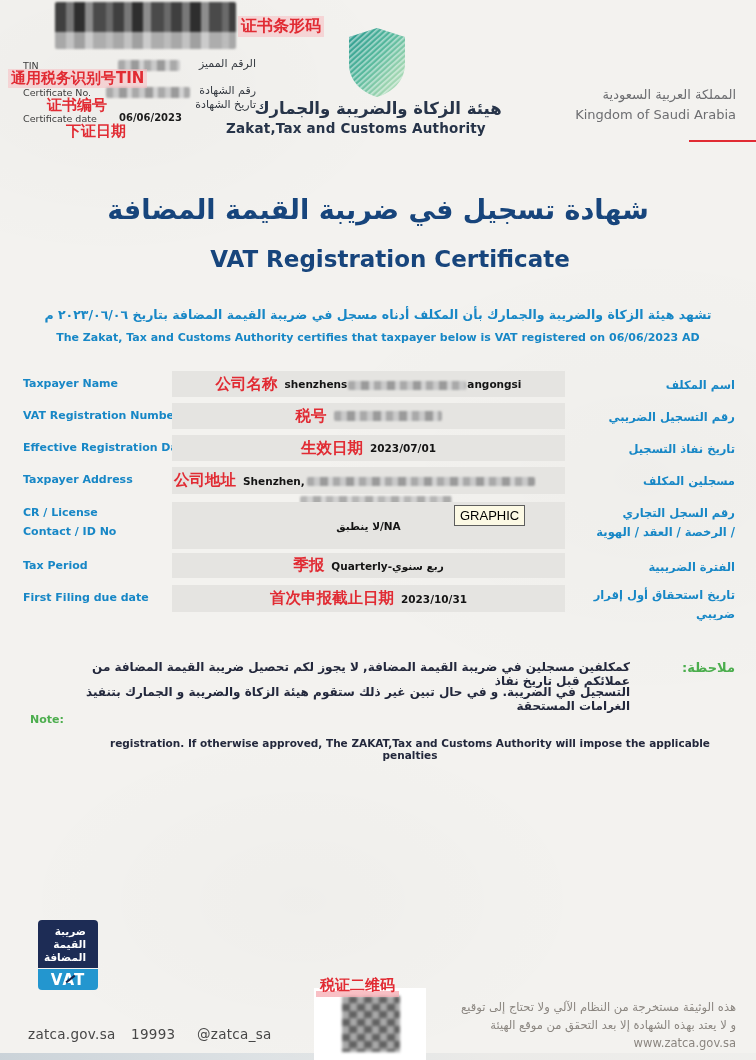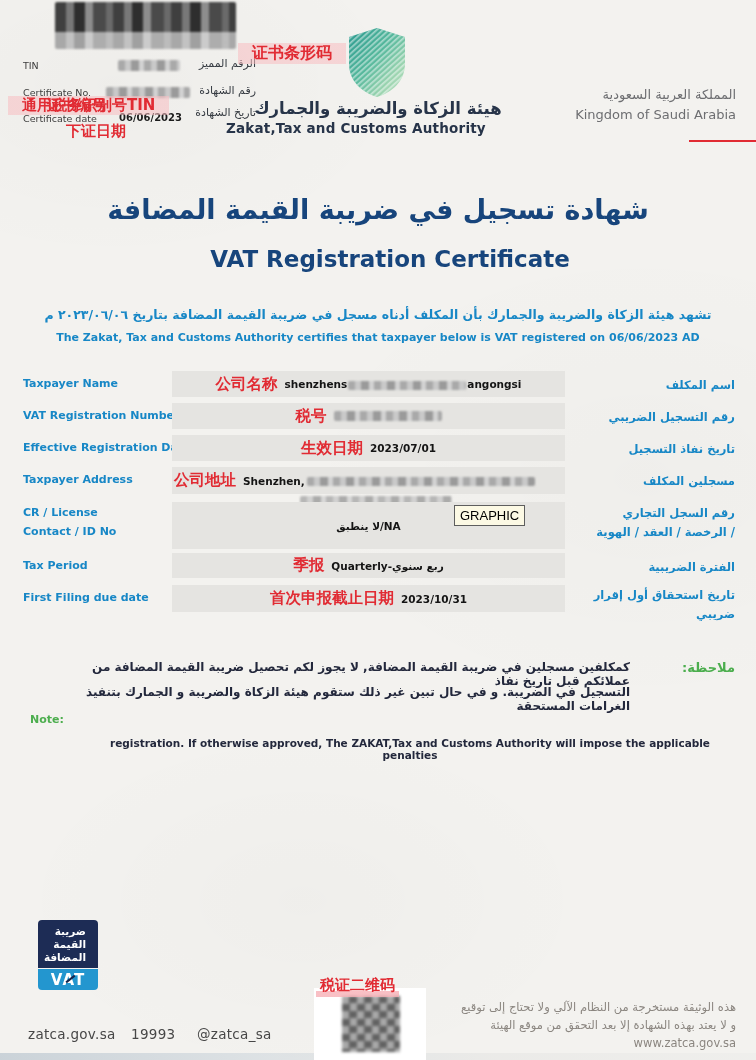--- a/index.html
+++ b/index.html
@@ -28,21 +28,21 @@
     background:repeating-linear-gradient(90deg,#a9a9a9 0 7px,#c9c9c9 7px 13px,#9a9a9a 13px 21px,#d2d2d2 21px 26px);
     filter:blur(1px);border-radius:2px;display:inline-block;vertical-align:middle;
   }
   .qr-mask{
     background:repeating-conic-gradient(#616161 0% 25%, #a9a9a9 0% 50%);
     background-size:15px 15px;filter:blur(1.5px);
   }
 
   
   .ann{color:#e12b33;font-weight:bold;white-space:nowrap;z-index:6;}
-  .ann-hl{background:linear-gradient(0deg, rgba(248,189,193,.55), rgba(248,189,193,.55));padding:0 14px;margin-top:27px;}
+  .ann-hl{background:linear-gradient(0deg, rgba(248,189,193,.55), rgba(248,189,193,.55));padding:0 3px;}
   .ann-ul{background:linear-gradient(transparent 72%, rgba(247,176,182,.8) 72%);padding:0 4px 2px 4px;}
 
   
   .meta-en{font-size:9.5px;color:#3d3d3d;}
   .meta-ar{font-size:11px;color:#363b42;font-weight:500;text-align:right;direction:rtl;}
   .meta-val{font-size:10px;font-weight:bold;color:#1c1c1c;}
 
   .authority-ar{left:226px;width:304px;top:99px;text-align:center;font-size:16.5px;font-weight:bold;color:#273449;direction:rtl;}
   .authority-en{left:226px;width:304px;top:120px;font-size:13.5px;font-weight:bold;color:#273449;letter-spacing:.2px;}
   .kingdom-ar{left:540px;width:196px;top:87px;text-align:right;font-size:13px;color:#6d6e71;direction:rtl;}
@@ -99,21 +99,21 @@
   <div class="abs meta-ar" style="left:140px;width:116px;top:57px;">الرقم المميز</div>
   <div class="abs ann ann-hl" style="left:8px;top:69px;font-size:15px;">通用税务识别号TIN</div>
 
   <div class="abs meta-en" style="left:23px;top:87px;">Certificate No.</div>
   <span class="abs mask-bar" style="left:106px;top:87px;width:84px;height:11px;"></span>
   <div class="abs meta-ar" style="left:150px;width:106px;top:84px;">رقم الشهادة</div>
   <div class="abs ann" style="left:47px;top:96px;font-size:15px;">证书编号</div>
 
   <div class="abs meta-en" style="left:23px;top:113px;">Certificate date</div>
   <div class="abs meta-val" style="left:119px;top:112px;">06/06/2023</div>
-  <div class="abs meta-ar" style="left:145px;width:111px;top:106px;">تاريخ الشهادة</div>
+  <div class="abs meta-ar" style="left:145px;width:111px;top:98px;">تاريخ الشهادة</div>
   <div class="abs ann" style="left:66px;top:122px;font-size:15px;">下证日期</div>
 
   <svg class="abs" style="left:344px;top:26px;" width="66" height="74" viewBox="0 0 66 74">
     <defs>
       <linearGradient id="sg" x1="0" y1="0" x2="1" y2="1">
         <stop offset="0" stop-color="#2c9a90"></stop>
         <stop offset="0.45" stop-color="#56b89c"></stop>
         <stop offset="0.75" stop-color="#9cd4b0"></stop>
         <stop offset="1" stop-color="#bfe3c5"></stop>
       </linearGradient>

